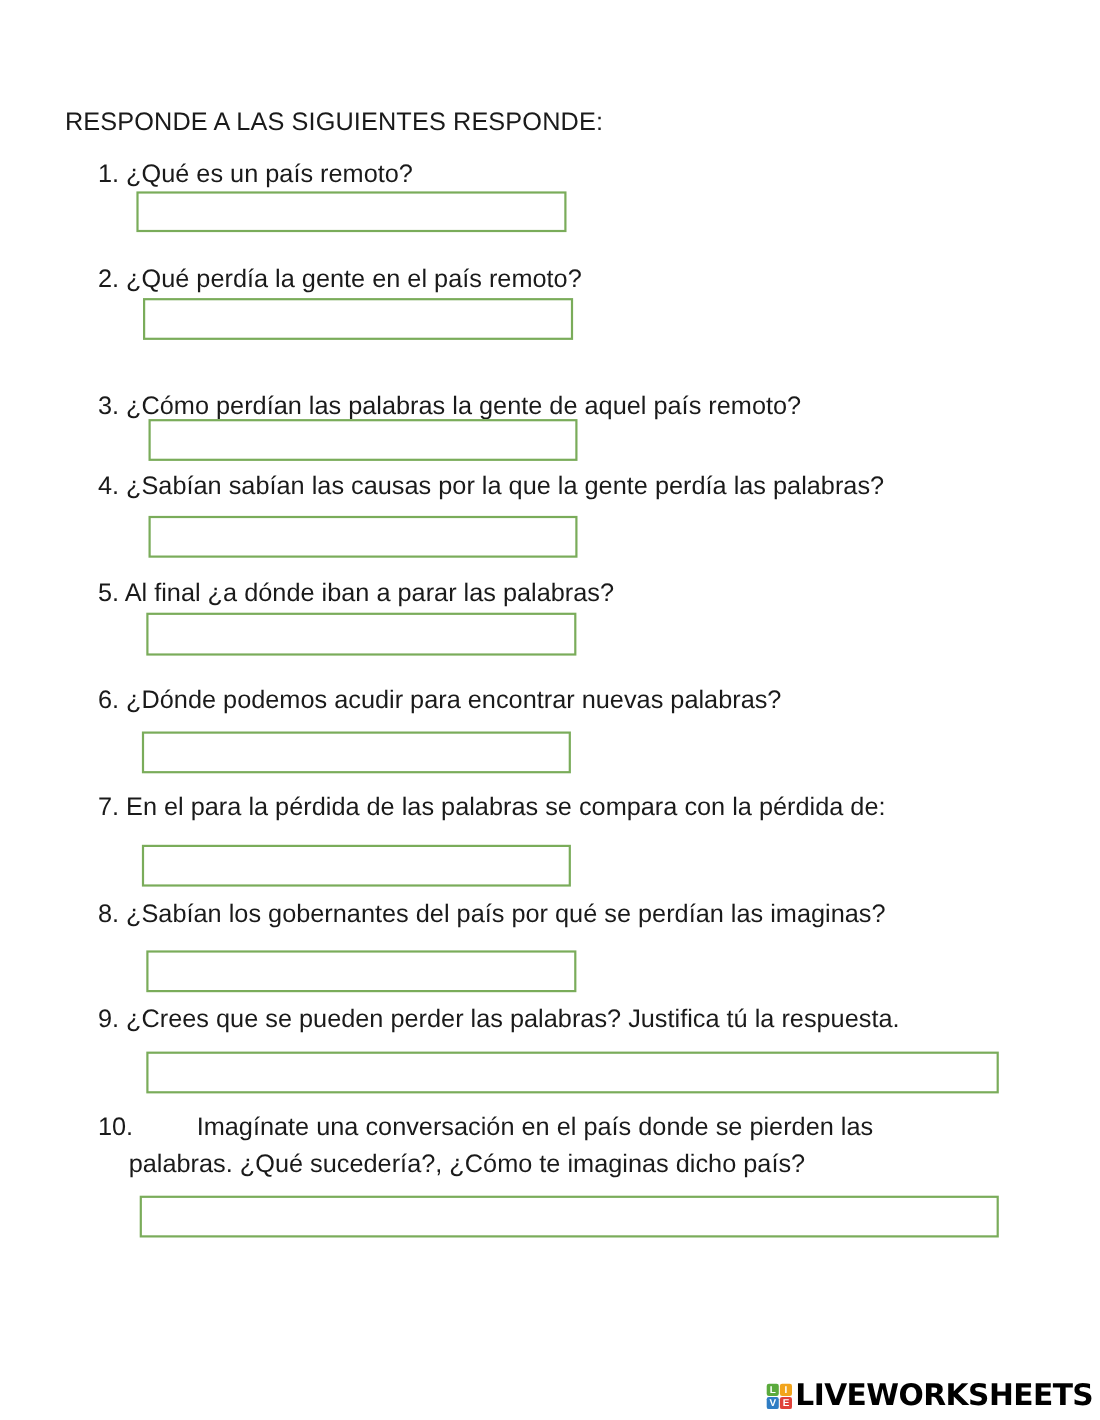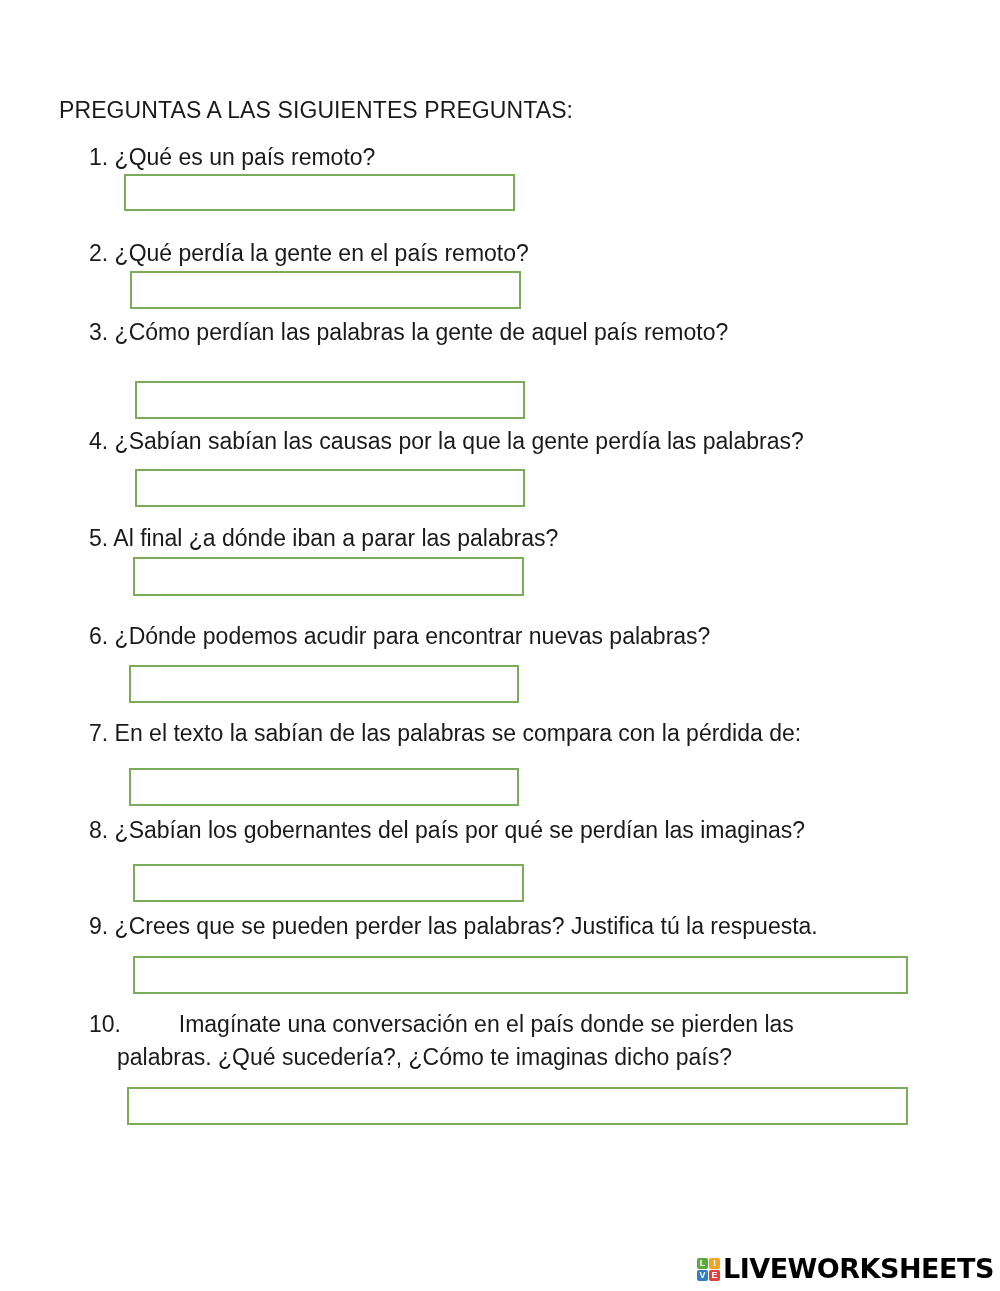--- a/index.html
+++ b/index.html
@@ -69,35 +69,35 @@
       letter-spacing: -0.5px;
       color: #000000;
       line-height: 34px;
     }
   </style>
 </head>
 <body>
 
 <div>
 
-  <div class="abs heading">PREGUNTAS A LAS SIGUIENTES PREGUNTAS:</div>
+  <div class="abs heading">RESPONDE A LAS SIGUIENTES RESPONDE:</div>
 
   <div class="abs q" style="left:89px; top:141px;">
     <span class="num">1.</span>
     <span>¿Qué es un país remoto?</span>
   </div>
   <input class="abs answer-box" style="left: 124px; top: 174px; width: 391px; height: 37px;" type="text" value="">
 
   <div class="abs q" style="left:89px; top:237px;">
     <span class="num">2.</span>
     <span>¿Qué perdía la gente en el país remoto?</span>
   </div>
   <input class="abs answer-box" style="left: 130px; top: 271px; width: 391px; height: 38px;" type="text" value="">
 
-  <div class="abs q" style="left:89px; top:316px;">
+  <div class="abs q" style="left:89px; top:352px;">
     <span class="num">3.</span>
     <span>¿Cómo perdían las palabras la gente de aquel país remoto?</span>
   </div>
   <input class="abs answer-box" style="left: 135px; top: 381px; width: 390px; height: 38px;" type="text" value="">
 
   <div class="abs q" style="left:89px; top:425px;">
     <span class="num">4.</span>
     <span>¿Sabían sabían las causas por la que la gente perdía las palabras?</span>
   </div>
   <input class="abs answer-box" style="left: 135px; top: 469px; width: 390px; height: 38px;" type="text" value="">
@@ -109,21 +109,21 @@
   <input class="abs answer-box" style="left: 133px; top: 557px; width: 391px; height: 39px;" type="text" value="">
 
   <div class="abs q" style="left:89px; top:620px;">
     <span class="num">6.</span>
     <span>¿Dónde podemos acudir para encontrar nuevas palabras?</span>
   </div>
   <input class="abs answer-box" style="left: 129px; top: 665px; width: 390px; height: 38px;" type="text" value="">
 
   <div class="abs q" style="left:89px; top:717px;">
     <span class="num">7.</span>
-    <span>En el texto la sabían de las palabras se compara con la pérdida de:</span>
+    <span>En el para la pérdida de las palabras se compara con la pérdida de:</span>
   </div>
   <input class="abs answer-box" style="left: 129px; top: 768px; width: 390px; height: 38px;" type="text" value="">
 
   <div class="abs q" style="left:89px; top:814px;">
     <span class="num">8.</span>
     <span>¿Sabían los gobernantes del país por qué se perdían las imaginas?</span>
   </div>
   <input class="abs answer-box" style="left: 133px; top: 864px; width: 391px; height: 38px;" type="text" value="">
 
   <div class="abs q" style="left:89px; top:910px;">

